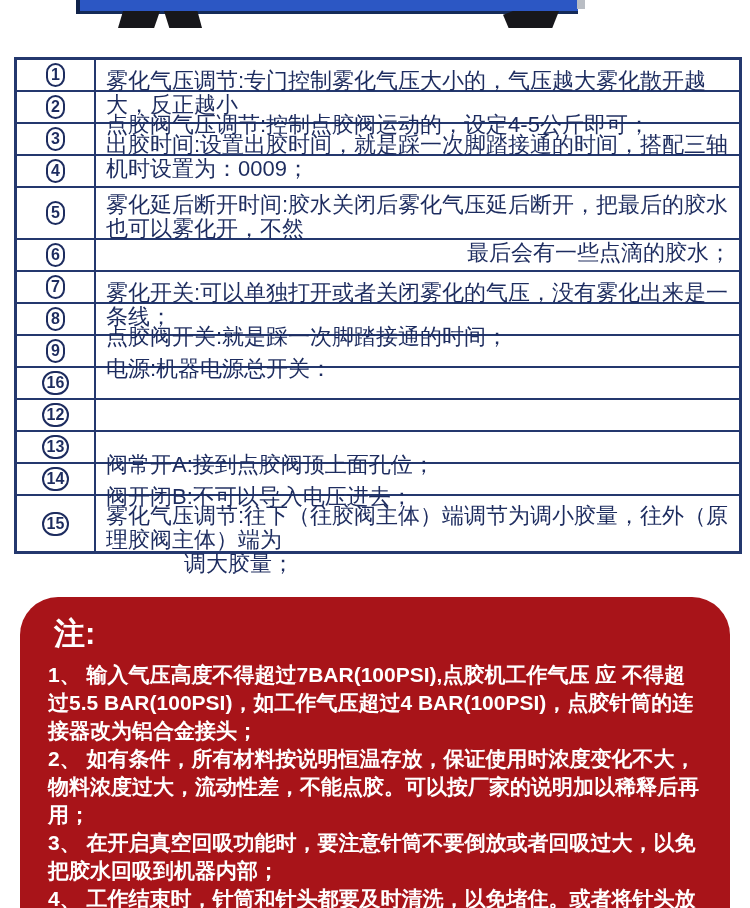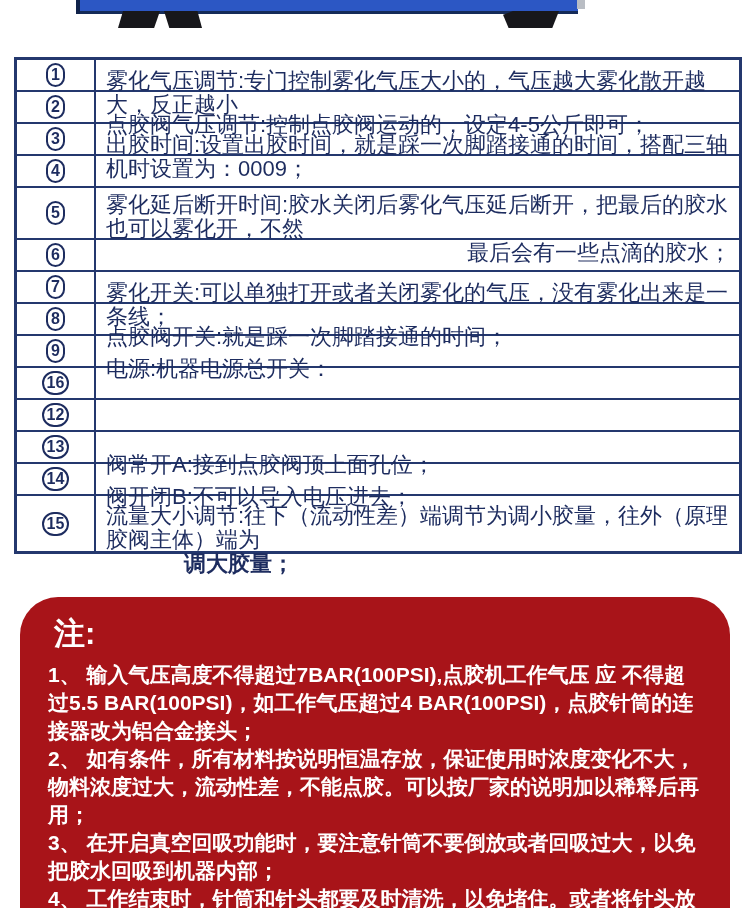--- a/index.html
+++ b/index.html
@@ -27,21 +27,21 @@
   .trow.tall2{height:55px;}
   .trow:last-child{border-bottom:none;}
   .cell-num{width:79px;box-sizing:border-box;border-right:2px solid #24386e;
     display:flex;align-items:center;justify-content:center;flex:none;}
   .circle{min-width:19px;height:24px;padding:0 3px;border:2px solid #1d2c5f;border-radius:16px;
     display:inline-flex;align-items:center;justify-content:center;
     font-size:16px;font-weight:bold;color:#1d2c5f;box-sizing:border-box;}
   .cell-text{flex:1;display:flex;flex-direction:column;justify-content:center;
     padding:1px 8px 1px 10px;font-size:22px;line-height:24px;letter-spacing:0;margin-top:32px;}
   .line2-center{text-align:right;}
-  .line2-indent{padding-left:78px;font-weight:bold;}
+  .line2-indent{padding-left:78px;}
   
   .note-panel{
     position:absolute;left:20px;top:597px;width:710px;min-height:296px;box-sizing:border-box;
     background:#a81419;border-radius:38px;color:#ffffff;
     padding:14px 24px 18px 28px;
   }
   .note-title{font-size:31px;font-weight:bold;margin:2px 0 6px 6px;}
   .note-item{font-size:21px;font-weight:bold;line-height:28px;}
 </style>
 </head>
@@ -165,21 +165,21 @@
       <div class="cell-text">
           <div>阀开闭B:不可以导入电压进去；</div>
         </div>
     </div>
 
     <div class="trow tall2">
       <div class="cell-num">
           <span class="circle">15</span>
         </div>
       <div class="cell-text">
-        <div>流量大小调节:往下（流动性差）端调节为调小胶量，往外（原理胶阀主体）端为</div>
+        <div>雾化气压调节:往下（往胶阀主体）端调节为调小胶量，往外（原理胶阀主体）端为</div>
         <div class="line2-indent">调大胶量；</div>
       </div>
     </div>
 
   </div>
 
   <div class="note-panel">
     <div class="note-title">注:</div>
     <div class="note-item">1、 输入气压高度不得超过7BAR(100PSI),点胶机工作气压 应 不得超过5.5 BAR(100PSI)，如工作气压超过4 BAR(100PSI)，点胶针筒的连接器改为铝合金接头；</div>
     <div class="note-item">2、 如有条件，所有材料按说明恒温存放，保证使用时浓度变化不大，物料浓度过大，流动性差，不能点胶。可以按厂家的说明加以稀释后再用；</div>

